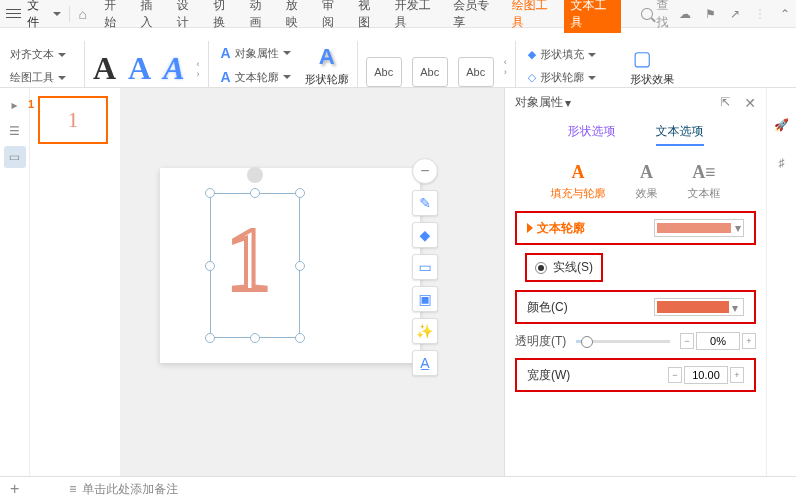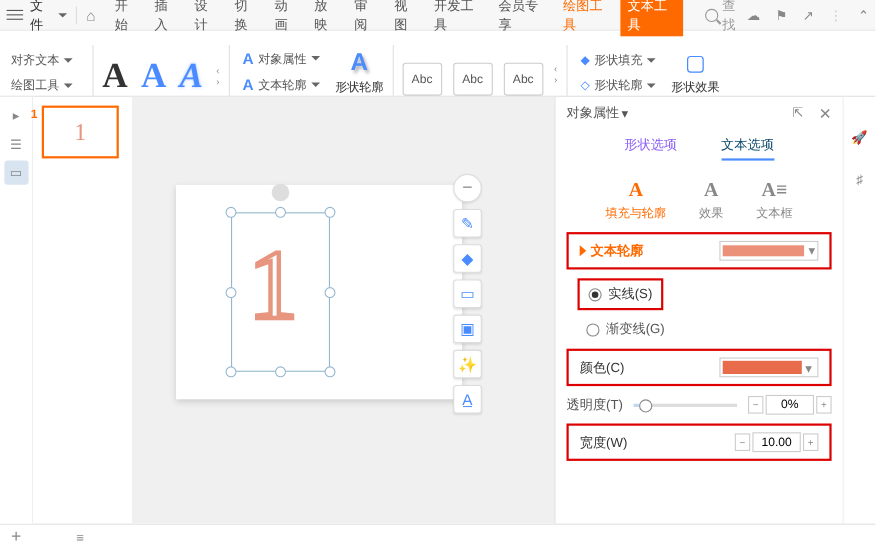--- a/index.html
+++ b/index.html
@@ -193,21 +193,21 @@
         <span class="chev"></span>
       </div>
     <div class="rib-item">
         <span style="color:#4a8cff;">◇</span>
         <span>形状轮廓</span> 
         <span class="chev"></span>
       </div>
   </div>
   <div style="display:flex;flex-direction:column;align-items:center;gap:2px;margin-left:4px;">
     <span style="font-size:20px;color:#4a8cff;">▢</span>
-    <span style="font-size:11px;">形状效果</span>
+    <span style="font-size:11px;margin-left:20px;">形状效果</span>
   </div>
 </div>
 
 <div class="content">
   <div class="left-rail">
     <div class="rail-icon">▸</div>
     <div class="rail-icon">☰</div>
     <div class="rail-icon" style="background:#d8e4ef;border-radius:3px;">▭</div>
   </div>
 
@@ -283,24 +283,20 @@
           </div>
       </div>
     </div>
 
 
     <div class="red-box" style="padding:4px 8px;display:inline-flex;align-items:center;gap:6px;margin-left:20px;width:auto;">
       <div class="radio on"></div>
       <span>实线(S)</span>
     </div>
 
-    <div class="radio-row">
-      <div class="radio"></div>
-        <span>渐变线(G)</span>
-    </div>
 
     <div class="red-box">
       <div class="prop-row" style="padding:0;">
         <span>颜色(C)</span>
         <div class="color-swatch">
             <span></span>
             <span style="flex:0 0 12px;background:#fff;text-align:center;color:#888;">▾</span>
           </div>
       </div>
     </div>
@@ -329,13 +325,14 @@
 
   <div class="right-rail">
     <div>🚀</div>
     <div>♯</div>
   </div>
 </div>
 
 <div class="footer">
   <span class="plus">+</span>
   <span>≡</span>
+  <span style="margin-left:6px;">单击此处添加备注</span>
 </div>
 
 </body></html>

